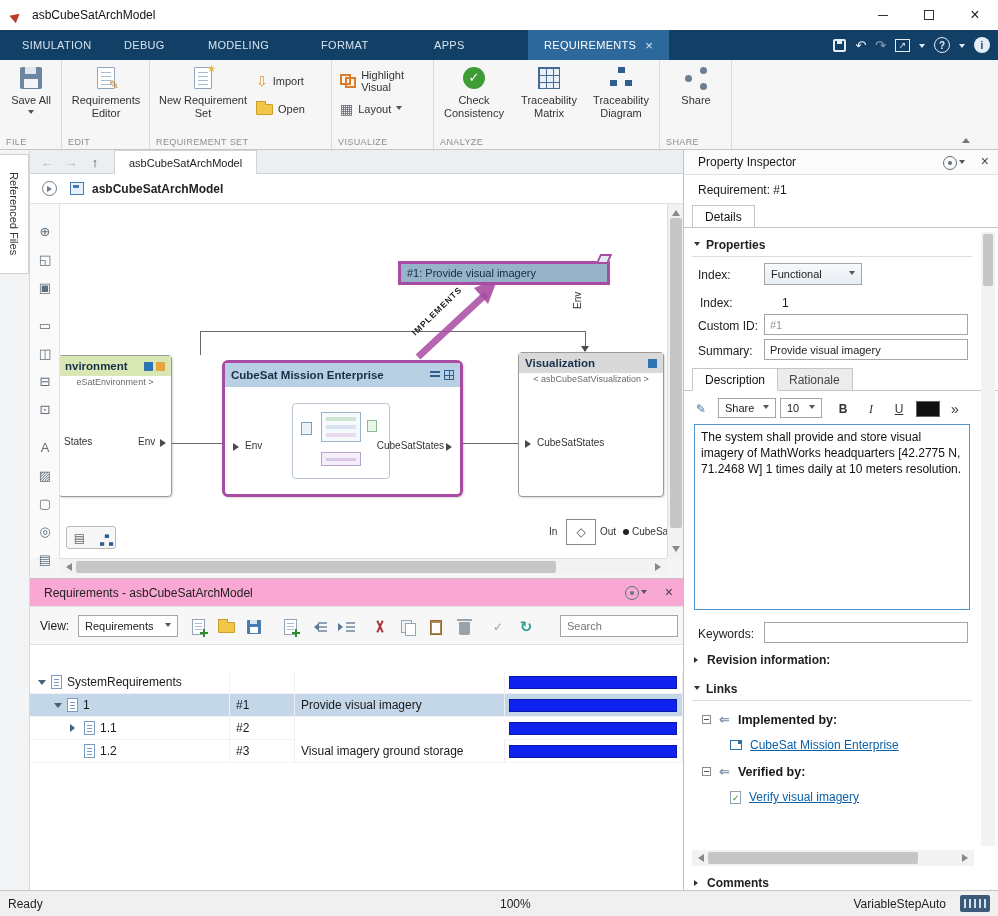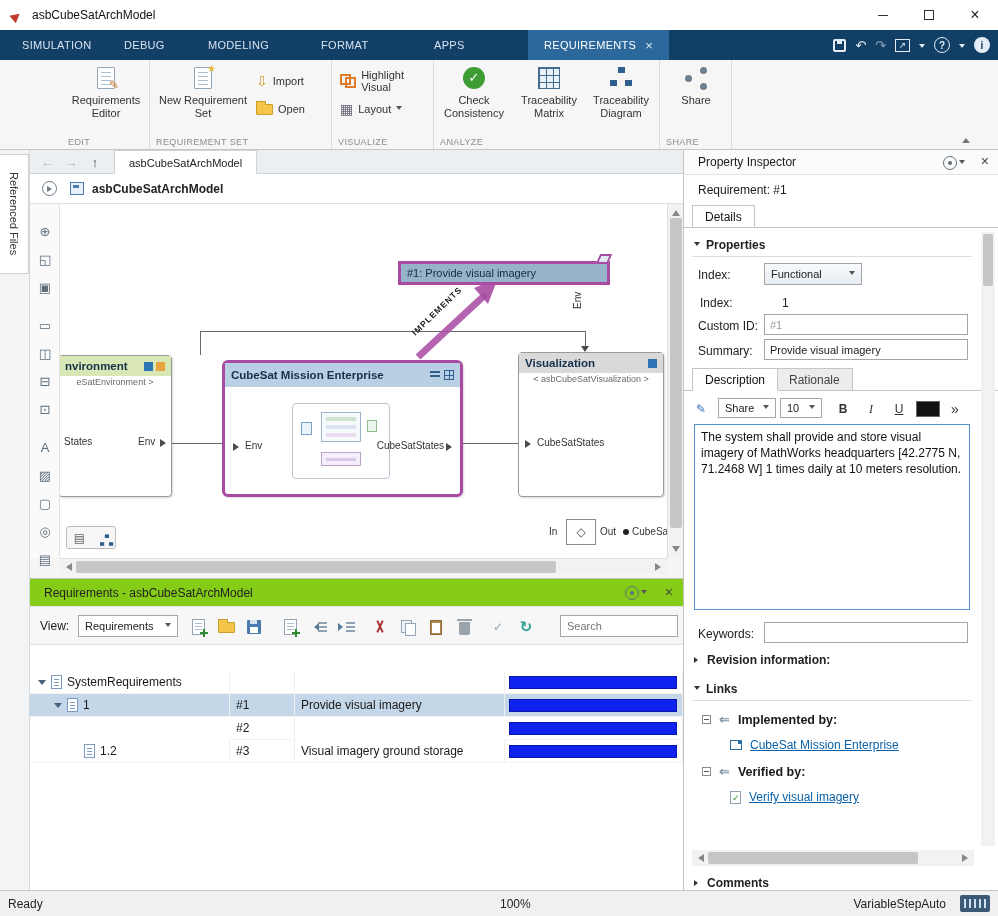--- a/index.html
+++ b/index.html
@@ -90,21 +90,21 @@
 .impl-lbl{position:absolute;font-size:8.5px;font-weight:bold;letter-spacing:1px;color:#222;transform:rotate(-44deg)}
 .hdr-ic{width:9px;height:9px;display:inline-block;margin-left:3px}
 .i-hamb{width:10px;height:8px;background:repeating-linear-gradient(#2f5f8f 0 2px,transparent 2px 4px)}
 .i-grid8{width:10px;height:10px;border:1px solid #2f5f8f;background-image:linear-gradient(90deg,transparent 4px,#2f5f8f 4px,#2f5f8f 5px,transparent 5px),linear-gradient(transparent 4px,#2f5f8f 4px,#2f5f8f 5px,transparent 5px)}
 .scroll{position:absolute;background:#f2f2f2}
 .thumb{position:absolute;background:#c6c6c6;border-radius:2px}
 .sc-btn{position:absolute;display:flex;align-items:center;justify-content:center}
 .tl{width:0;height:0;border:4px solid transparent}
 
 .reqpanel{position:absolute;left:30px;top:428px;width:653px;height:312px;background:#fff;border-top:1px solid #c2c2c2}
-.rp-header{position:absolute;left:0;top:0;width:653px;height:28px;background:#84cc16;border-bottom:1px solid #e8e8e8}
+.rp-header{position:absolute;left:0;top:0;width:653px;height:28px;background:#f9a8d4;border-bottom:1px solid #e8e8e8}
 .rp-title{position:absolute;left:14px;top:7px;font-size:12px;color:#222}
 .pm-circle{width:14px;height:14px;border-radius:50%;border:1.5px solid #5f6f7e;display:flex;align-items:center;justify-content:center}
 .pm-circle:before{content:"";width:4px;height:4px;border-radius:50%;background:#5f6f7e}
 .rp-toolbar{position:absolute;left:0;top:28px;width:653px;height:38px;background:#f7f7f7;border-bottom:1px solid #e0e0e0}
 .dd{position:absolute;height:22px;background:#fff;border:1px solid #a5a5a5;display:flex;align-items:center;justify-content:space-between;padding:0 6px;font-size:11px;color:#222}
 .tb-btn{position:absolute;top:8px;width:24px;height:24px;display:flex;align-items:center;justify-content:center}
 .i-sheet14{width:13px;height:16px;background:#fff;border:1px solid #93a5b6;position:relative}
 .i-sheet14:before{content:"";position:absolute;left:2px;right:2px;top:3px;height:9px;background:repeating-linear-gradient(#a9bdd1 0 1px,transparent 1px 3px)}
 .plus:after{content:"";position:absolute;right:-4px;bottom:-3px;width:8px;height:8px;background:linear-gradient(#2e8b2e,#2e8b2e) center/8px 2px no-repeat,linear-gradient(#2e8b2e,#2e8b2e) center/2px 8px no-repeat}
 .i-floppy-s{width:14px;height:14px;background:#4a7bae;border-radius:1px;position:relative}
@@ -199,20 +199,29 @@
         </div>
       <span class="cw"></span>
       <div class="rb-help">?</div>
       <span class="cw"></span>
       <div class="rb-globe">i</div>
     </div>
   </div>
 
   <div class="toolstrip">
 
+    <div class="ts-group" style="left:0;width:62px">
+      <div class="ts-big" style="left:0;width:62px">
+        <div class="ico">
+            <div class="ig-floppy"></div>
+          </div>
+        <span>Save All</span><br><span class="cd"></span>
+      </div>
+      <span class="ts-label">FILE</span>
+    </div>
 
     <div class="ts-group" style="left:62px;width:88px">
       <div class="ts-big" style="left:2px;width:84px">
         <div class="ico">
             <div class="ig-sheet">
               <span class="ov" style="right:-5px;bottom:-3px;color:#c87f2f">✎</span>
             </div>
           </div>
         <span>Requirements Editor</span>
       </div>
@@ -512,20 +521,25 @@
             <span>#1</span>
           </div>
         <div class="cell" style="left:265px;width:210px;padding-left:6px">
             <span>Provide visual imagery</span>
           </div>
         <div class="cell" style="left:475px;width:178px">
             <div class="impl-bar"></div>
           </div>
       </div>
       <div class="trow" style="top:138px">
+        <div class="cell" style="left:0;width:200px;padding-left:40px">
+            <span class="tree-c tc-r"></span>
+            <span class="i-doc"></span>
+            <span>1.1</span>
+          </div>
         <div class="cell" style="left:200px;width:65px;padding-left:6px">
             <span>#2</span>
           </div>
         <div class="cell" style="left:475px;width:178px">
             <div class="impl-bar"></div>
           </div>
       </div>
       <div class="trow" style="top:161px">
         <div class="cell" style="left:0;width:200px;padding-left:54px">
             <span class="i-doc"></span>

